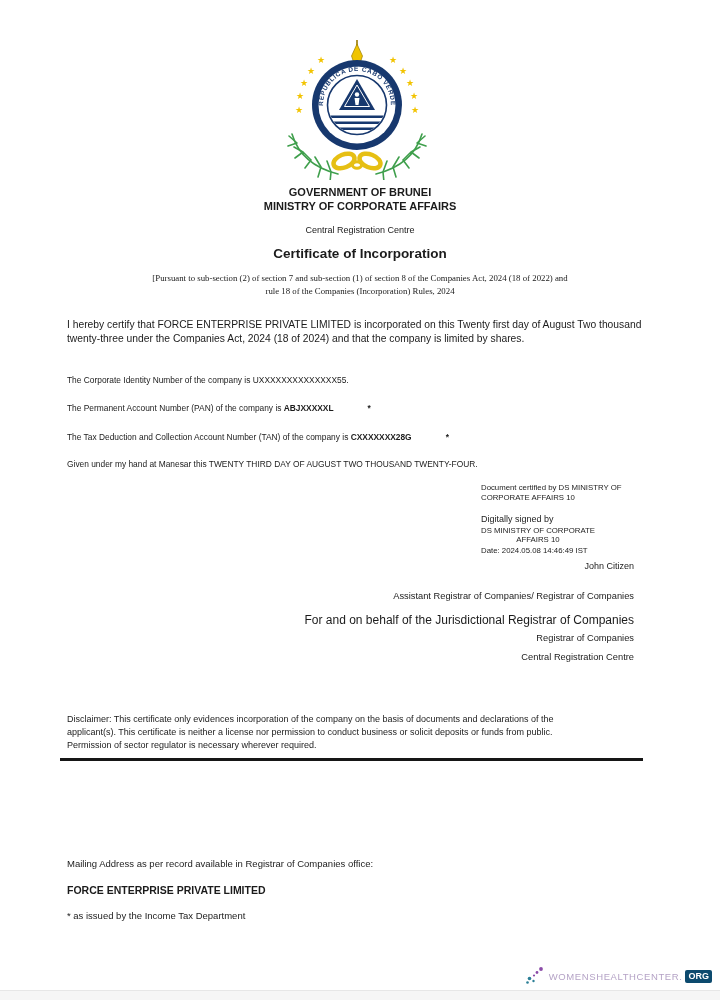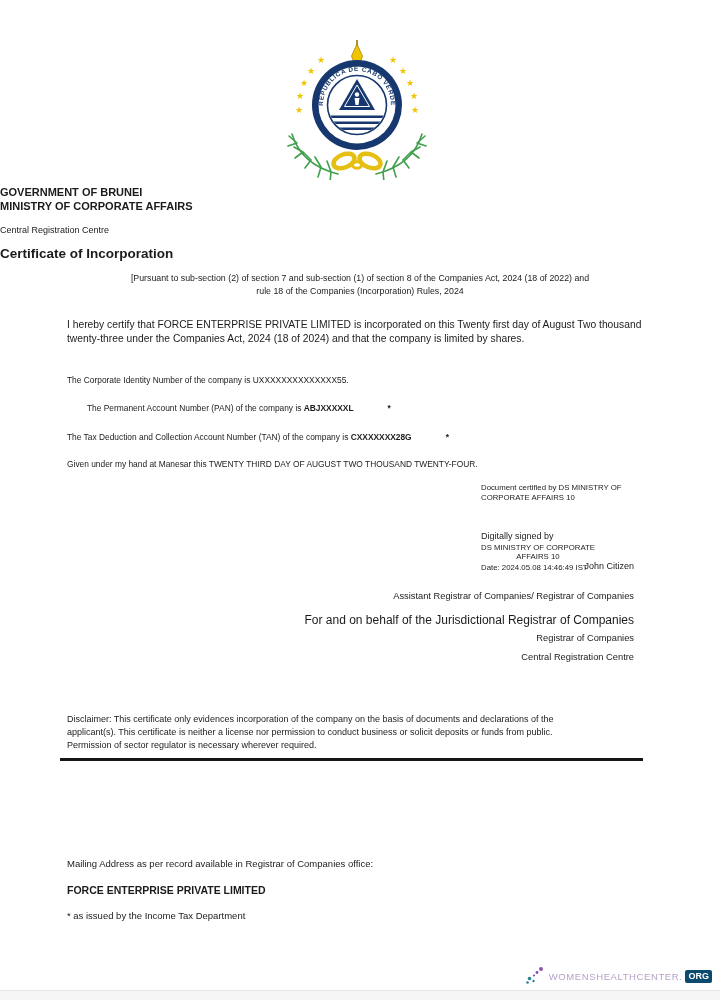--- a/index.html
+++ b/index.html
@@ -4,41 +4,41 @@
 <style>
   html,body{margin:0;padding:0;}
   body{
     width:720px;height:1000px;position:relative;background:#ffffff;
     font-family:"Liberation Sans", sans-serif;color:#1b1b1b;overflow:hidden;
   }
   .abs{position:absolute;}
   
   .emblem{left:282px;top:38px;width:150px;height:142px;}
   
-  .hdr{left:0;top:186px;width:720px;}
+  .hdr{left:0;top:186px;width:720px;text-align:center;}
   .hdr .gov{font-size:11px;font-weight:bold;line-height:1.25;}
   .hdr .min{font-size:11px;font-weight:bold;line-height:1.25;}
   .hdr .crc{font-size:9px;margin-top:11px;}
   .hdr .title{font-size:13.5px;font-weight:bold;margin-top:11px;}
   
-  .pursuant{left:77px;top:272px;width:566px;text-align:center;font-size:8.8px;line-height:1.45;}
+  .pursuant{left:77px;top:272px;width:566px;text-align:center;font-size:8.8px;line-height:1.45;font-family:Liberation Serif, serif;}
   
   .certify{left:67px;top:318px;width:592px;font-size:10.3px;line-height:1.38;}
   
   .idline{left:67px;font-size:8.4px;}
   .cin{top:375px;}
-  .pan{top:403px;margin-left:20px;}
+  .pan{top:403px;}
   .tan{top:432px;}
   .given{top:459px;}
   .bold{font-weight:bold;}
   .star-note{font-weight:bold;display:inline-block;margin-left:34px;}
   
   .sigblock{left:481px;top:483px;width:170px;font-size:7.8px;line-height:1.25;color:#222;}
   .sigblock .certified{width:148px;}
-  .sigblock .dsby{font-size:9px;margin-top:29px;}
+  .sigblock .dsby{font-size:9px;margin-top:12px;}
   .sigblock .signer{width:114px;text-align:center;}
   .sigblock .sdate{margin-top:1px;}
   
   .officer{right:86px;top:561px;width:460px;text-align:right;}
   .officer .nm{font-size:9px;}
   .officer .l1{font-size:9.3px;margin-top:20px;}
   .officer .l2{font-size:12px;margin-top:12px;}
   .officer .l3{font-size:9.3px;margin-top:6px;}
   .officer .l4{font-size:9.3px;margin-top:9px;}
   

